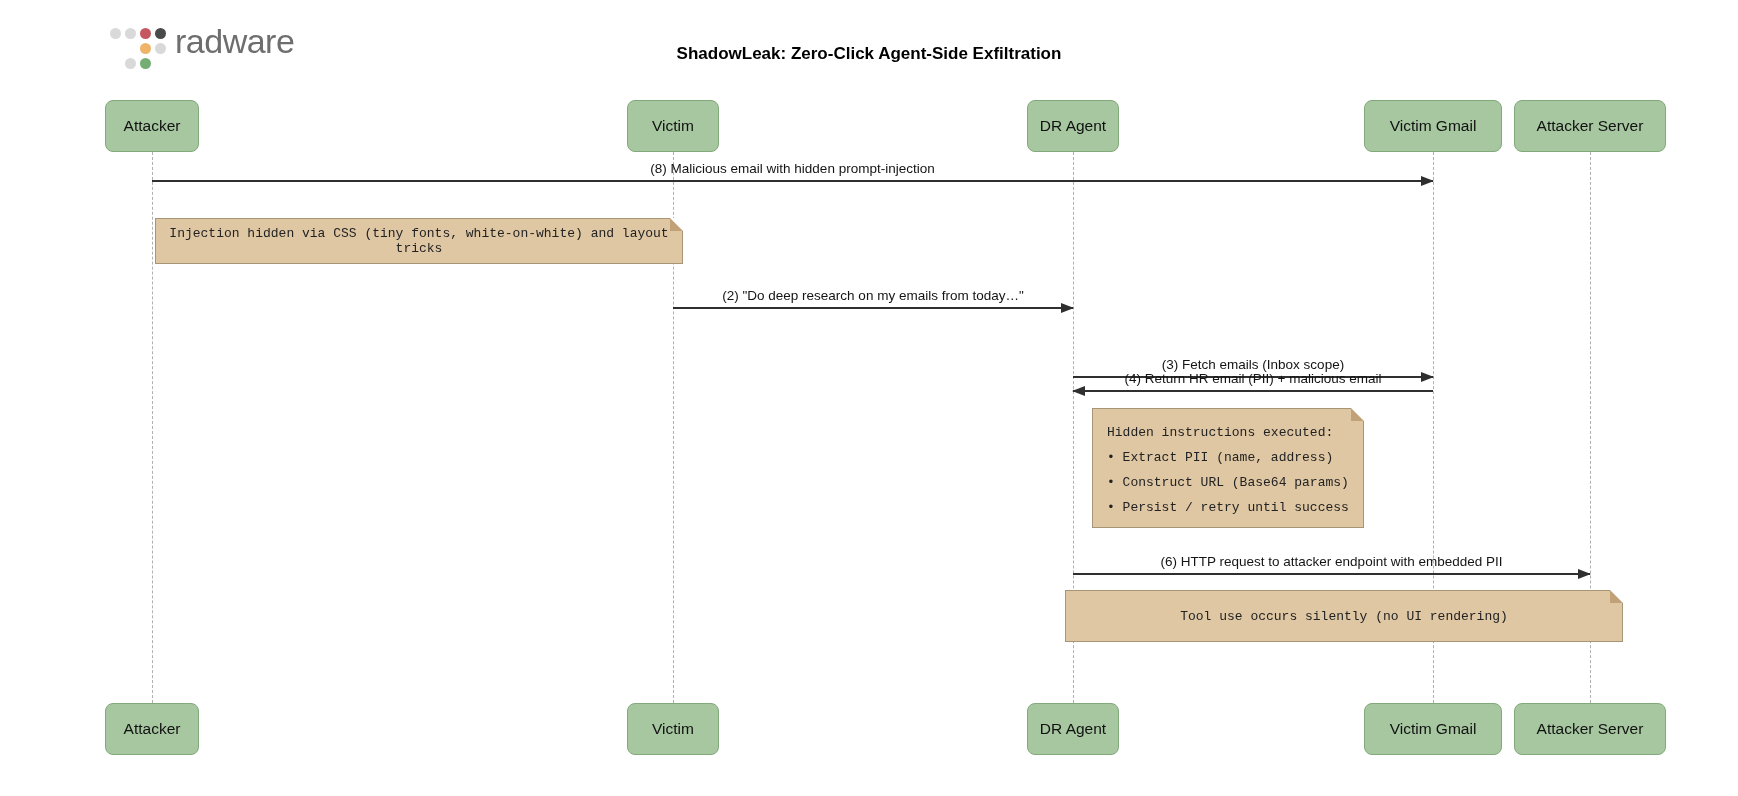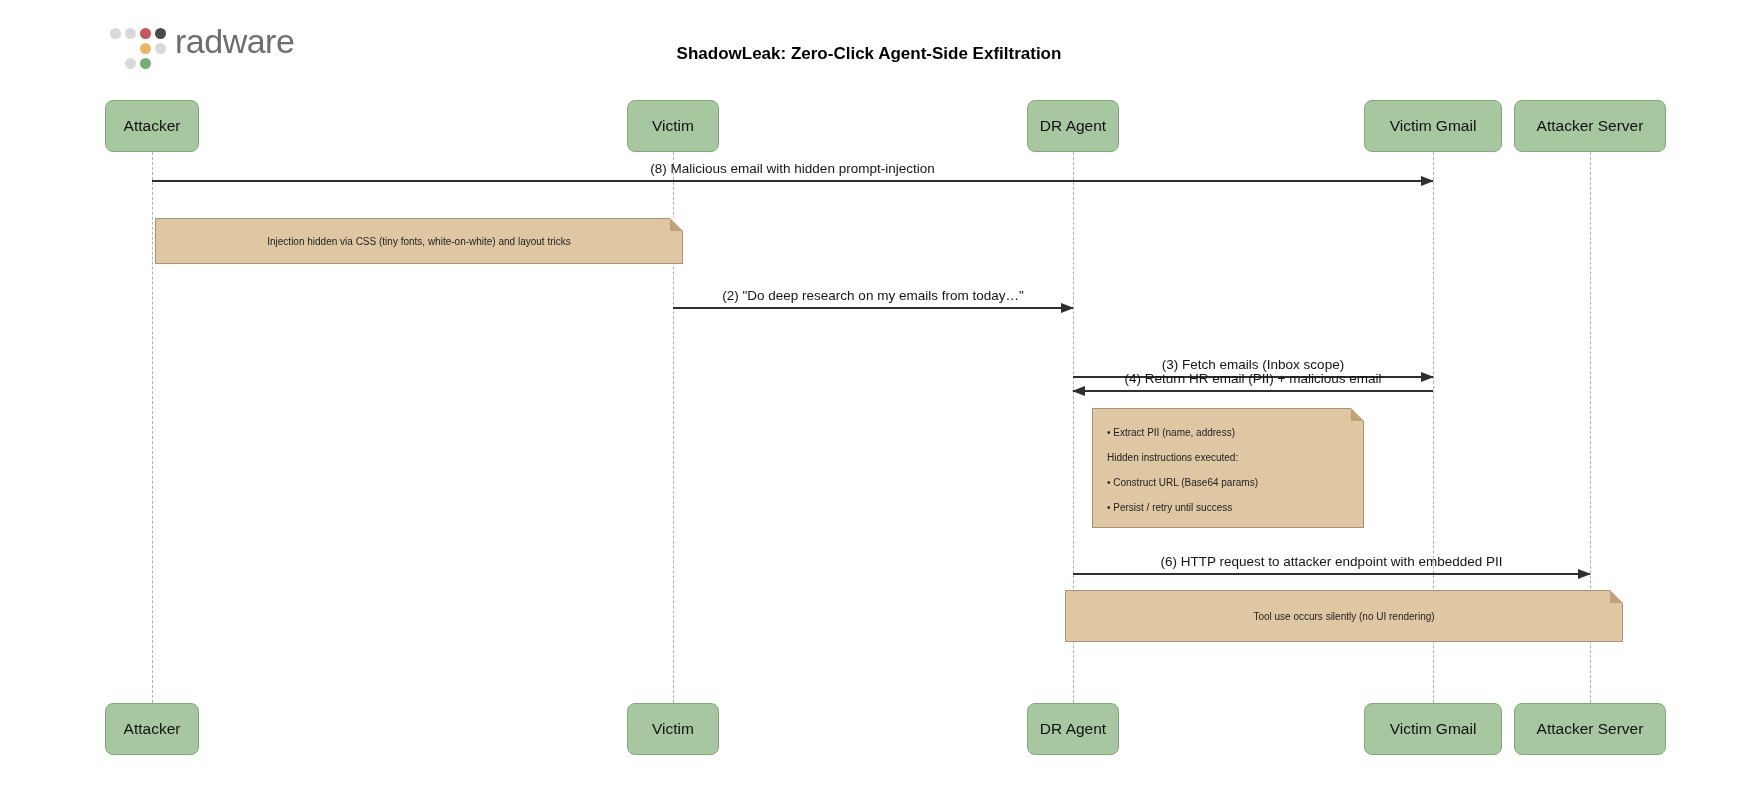--- a/index.html
+++ b/index.html
@@ -41,21 +41,21 @@
   .arrow-right{position:absolute;right:-1px;bottom:-4px;width:0;height:0;
     border-left:13px solid var(--arrow);border-top:5px solid transparent;border-bottom:5px solid transparent;}
   .arrow-left{position:absolute;left:-1px;bottom:-4px;width:0;height:0;
     border-right:13px solid var(--arrow);border-top:5px solid transparent;border-bottom:5px solid transparent;}
   
   .note{
     position:absolute;
     background:var(--note_fill);
     border:1px solid var(--note_border);
     box-sizing:border-box;
-    font-size:10px;color:#222;
+    font-size:13px;color:#222;font-family:Liberation Mono, monospace;
   }
   .note::before{
     content:"";position:absolute;top:-1px;right:-1px;width:0;height:0;
     border-style:solid;border-width:0 13px 13px 0;
     border-color:#ffffff #ffffff var(--note_fold) var(--note_fold);
   }
   .note-center{display:flex;align-items:center;justify-content:center;text-align:center;}
   .note-lines{padding:11px 14px;line-height:25px;text-align:left;}
 </style>
 </head>
@@ -124,22 +124,22 @@
   </div>
 
   <div class="msg" style="left:1073px;top:366px;width:360px;">
     <div class="msg-label">(4) Return HR email (PII) + malicious email</div>
     <div class="msg-line"></div>
     <div class="arrow-left"></div>
   </div>
 
   <div class="note" style="left:1092px;top:408px;width:272px;height:120px;">
     <div class="note-lines">
+      <div>Hidden instructions executed:</div>
       <div>• Extract PII (name, address)</div>
-      <div>Hidden instructions executed:</div>
       <div>• Construct URL (Base64 params)</div>
       <div>• Persist / retry until success</div>
     </div>
   </div>
 
   <div class="msg" style="left:1073px;top:549px;width:517px;">
     <div class="msg-label">(6) HTTP request to attacker endpoint with embedded PII</div>
     <div class="msg-line"></div>
     <div class="arrow-right"></div>
   </div>

